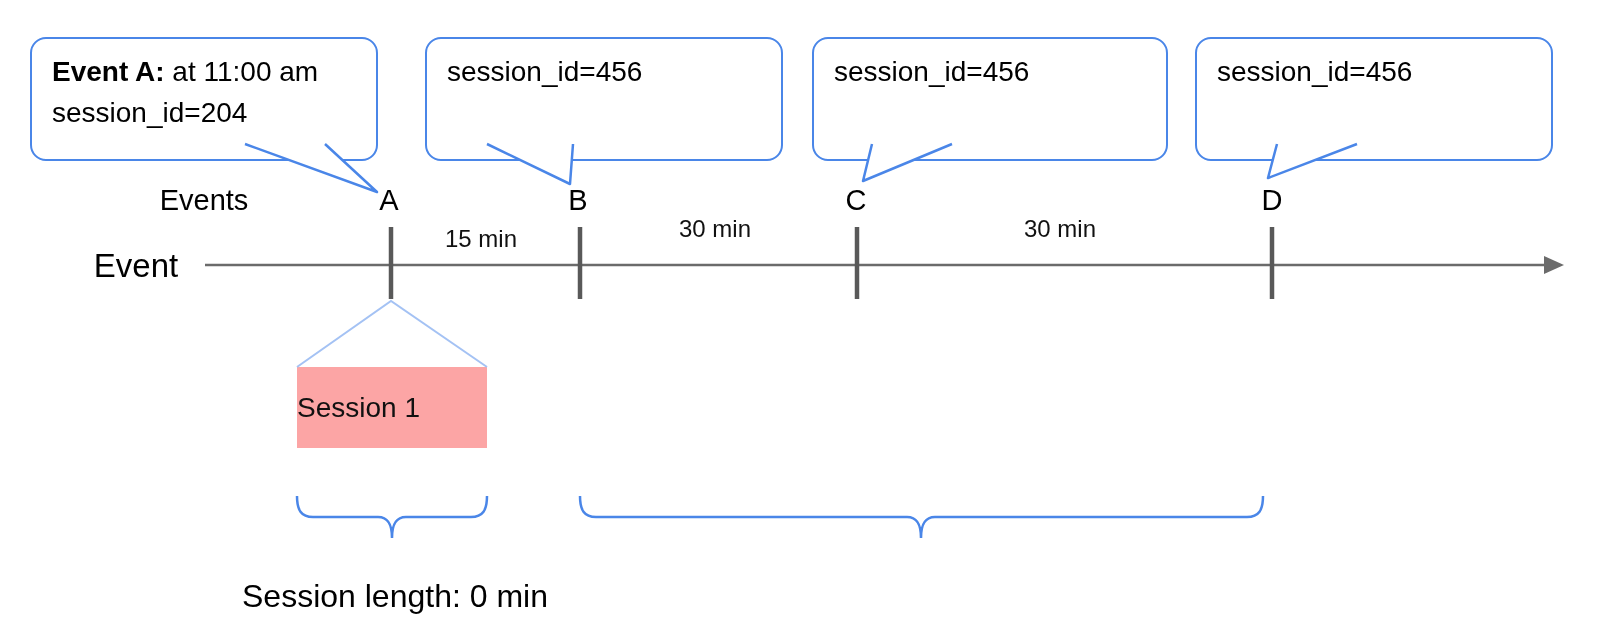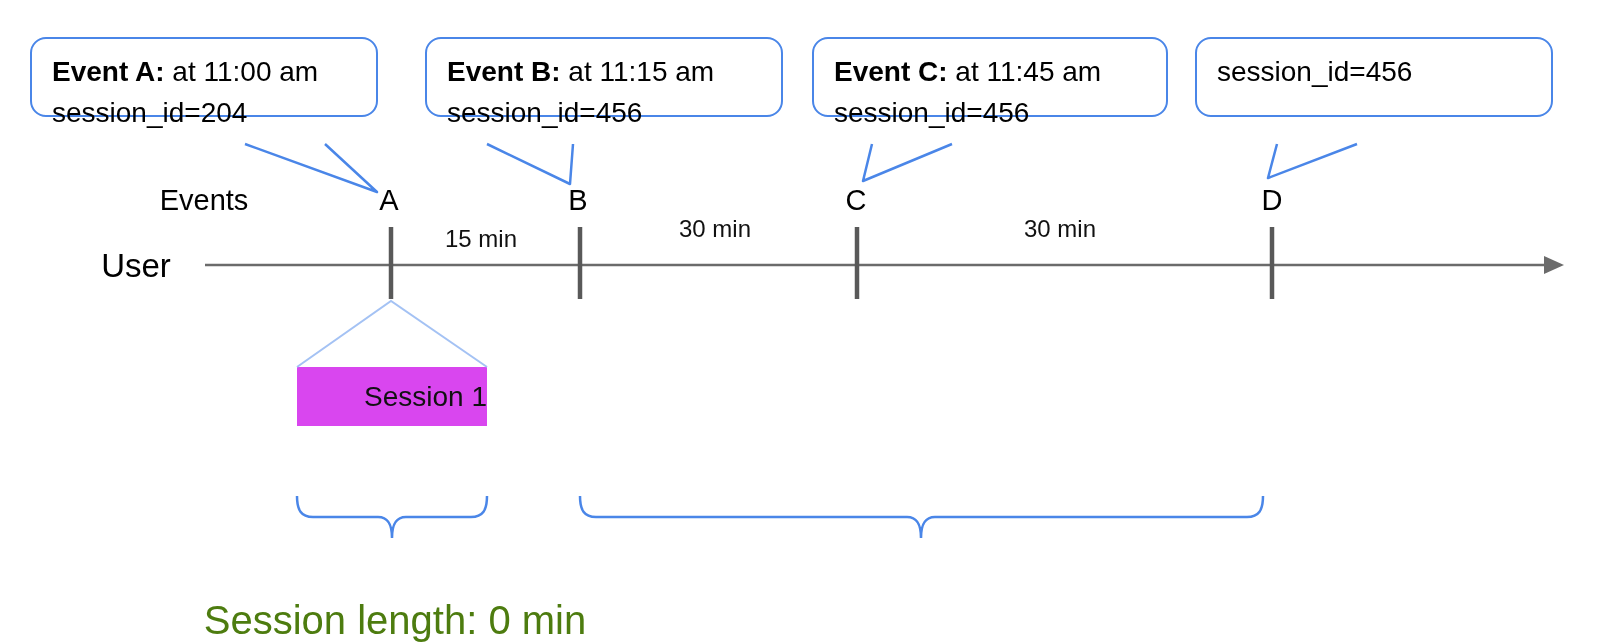--- a/index.html
+++ b/index.html
@@ -7,21 +7,21 @@
     position:relative;
     width:1614px;height:642px;
     background:#ffffff;
     font-family:"Liberation Sans","DejaVu Sans",sans-serif;
     color:#000;
     overflow:hidden;
   }
   .callout{
     position:absolute;
     box-sizing:border-box;
-    height:80px;
+    height:124px;
     background:#ffffff;
     border:2.5px solid #4a86e8;
     border-radius:16px;
     padding:12px 20px 4px 20px;
     font-size:28px;
     line-height:41px;
     white-space:nowrap;
     z-index:2;
   }
   .callout .b{font-weight:bold;}
@@ -30,46 +30,44 @@
     white-space:nowrap;
     transform:translate(-50%,-50%);
     z-index:4;
   }
   .events-label{font-size:29px;}
   .user-label{font-size:33px;}
   .letter{font-size:29px;}
   .interval{font-size:24px;color:#111;}
   .session-bar{
     position:absolute;
-    background:#d946ef;
-    height:59px;top:367px;
-    display:flex;align-items:center;justify-content:flex-end;
+    background:#fca5a5;
+    height:81px;top:367px;
+    display:flex;align-items:center;justify-content:flex-start;
     font-size:28px;color:#111;
     z-index:1;
   }
-  .length-label{font-size:40px;color:#4d7c0f;margin-top:24px;}
+  .length-label{font-size:32px;color:#000000;}
   svg.overlay{position:absolute;left:0;top:0;z-index:3;pointer-events:none;}
 </style>
 </head>
 <body>
 
 <div id="canvas">
 
   <div class="callout" style="left:30px;top:37px;width:348px;">
     <div><span class="b">Event A:</span><span> at 11:00 am</span></div>
     <div>session_id=204</div>
   </div>
 
   <div class="callout" style="left:425px;top:37px;width:358px;">
-    <div><span class="b">Event B:</span><span> at 11:15 am</span></div>
     <div>session_id=456</div>
   </div>
 
   <div class="callout" style="left:812px;top:37px;width:356px;">
-    <div><span class="b">Event C:</span><span> at 11:45 am</span></div>
     <div>session_id=456</div>
   </div>
 
   <div class="callout" style="left:1195px;top:37px;width:358px;">
     <div>session_id=456</div>
   </div>
 
   <div class="session-bar" style="left:297px;width:190px;">
     <span>Session 1</span>
   </div>
@@ -90,21 +88,21 @@
     <line x1="1272" y1="227" x2="1272" y2="299" stroke="#595959" stroke-width="4.5"></line>
 
     <polyline points="297,367 391,301 487,367" fill="none" stroke="#a4c2f4" stroke-width="2"></polyline>
 
     <path d="M297,496 C297,510 301,517 313,517 L378,517 C388,517 392,524 392,538 C392,524 396,517 406,517 L471,517 C483,517 487,510 487,496" fill="none" stroke="#4a86e8" stroke-width="2.5"></path>
 
     <path d="M580,496 C580,510 584,517 596,517 L907,517 C917,517 921,524 921,538 C921,524 925,517 935,517 L1247,517 C1259,517 1263,510 1263,496" fill="none" stroke="#4a86e8" stroke-width="2.5"></path>
   </svg>
 
   <div class="label events-label" style="left:204px;top:200px;">Events</div>
-  <div class="label user-label" style="left:136px;top:266px;">User</div>
+  <div class="label user-label" style="left:136px;top:266px;">Event</div>
 
   <div class="label letter" style="left:389px;top:200px;">A</div>
   <div class="label letter" style="left:578px;top:200px;">B</div>
   <div class="label letter" style="left:856px;top:200px;">C</div>
   <div class="label letter" style="left:1272px;top:200px;">D</div>
 
   <div class="label interval" style="left:481px;top:239px;">15 min</div>
   <div class="label interval" style="left:715px;top:229px;">30 min</div>
   <div class="label interval" style="left:1060px;top:229px;">30 min</div>
 

